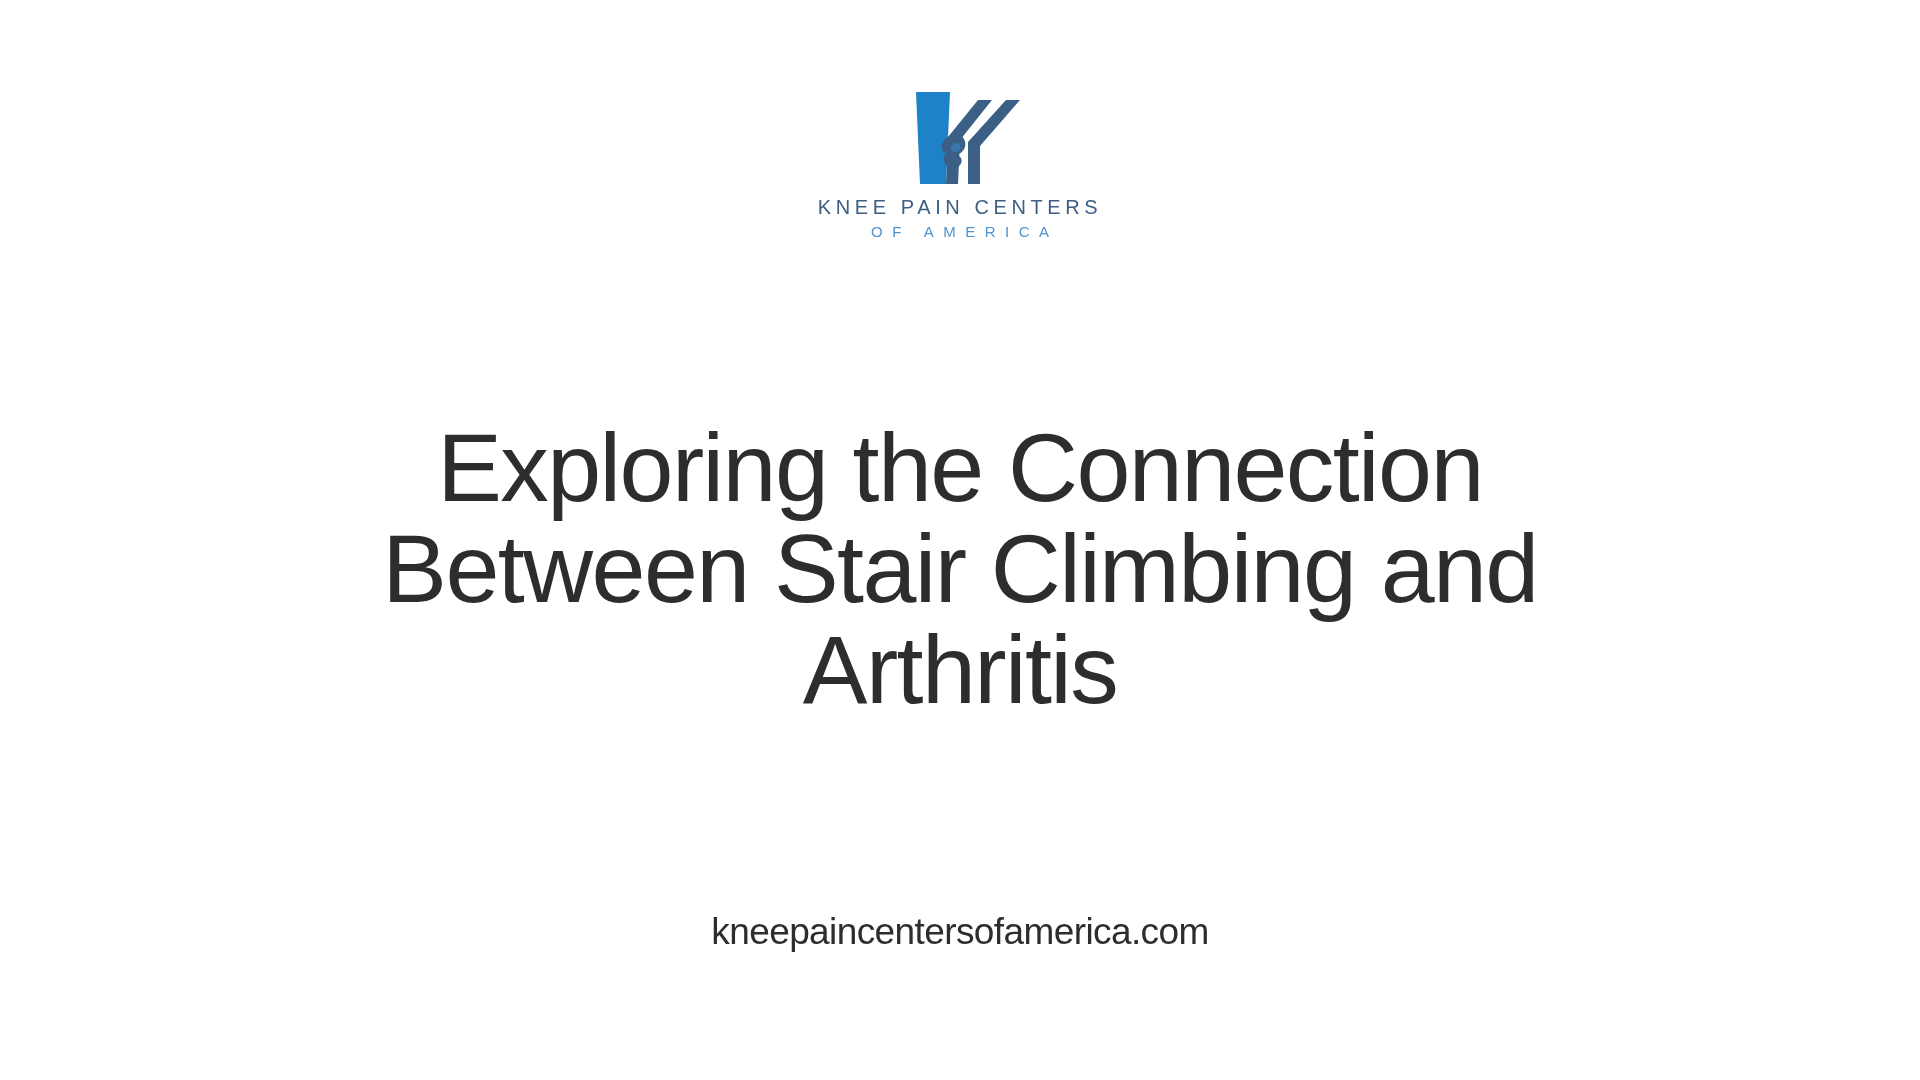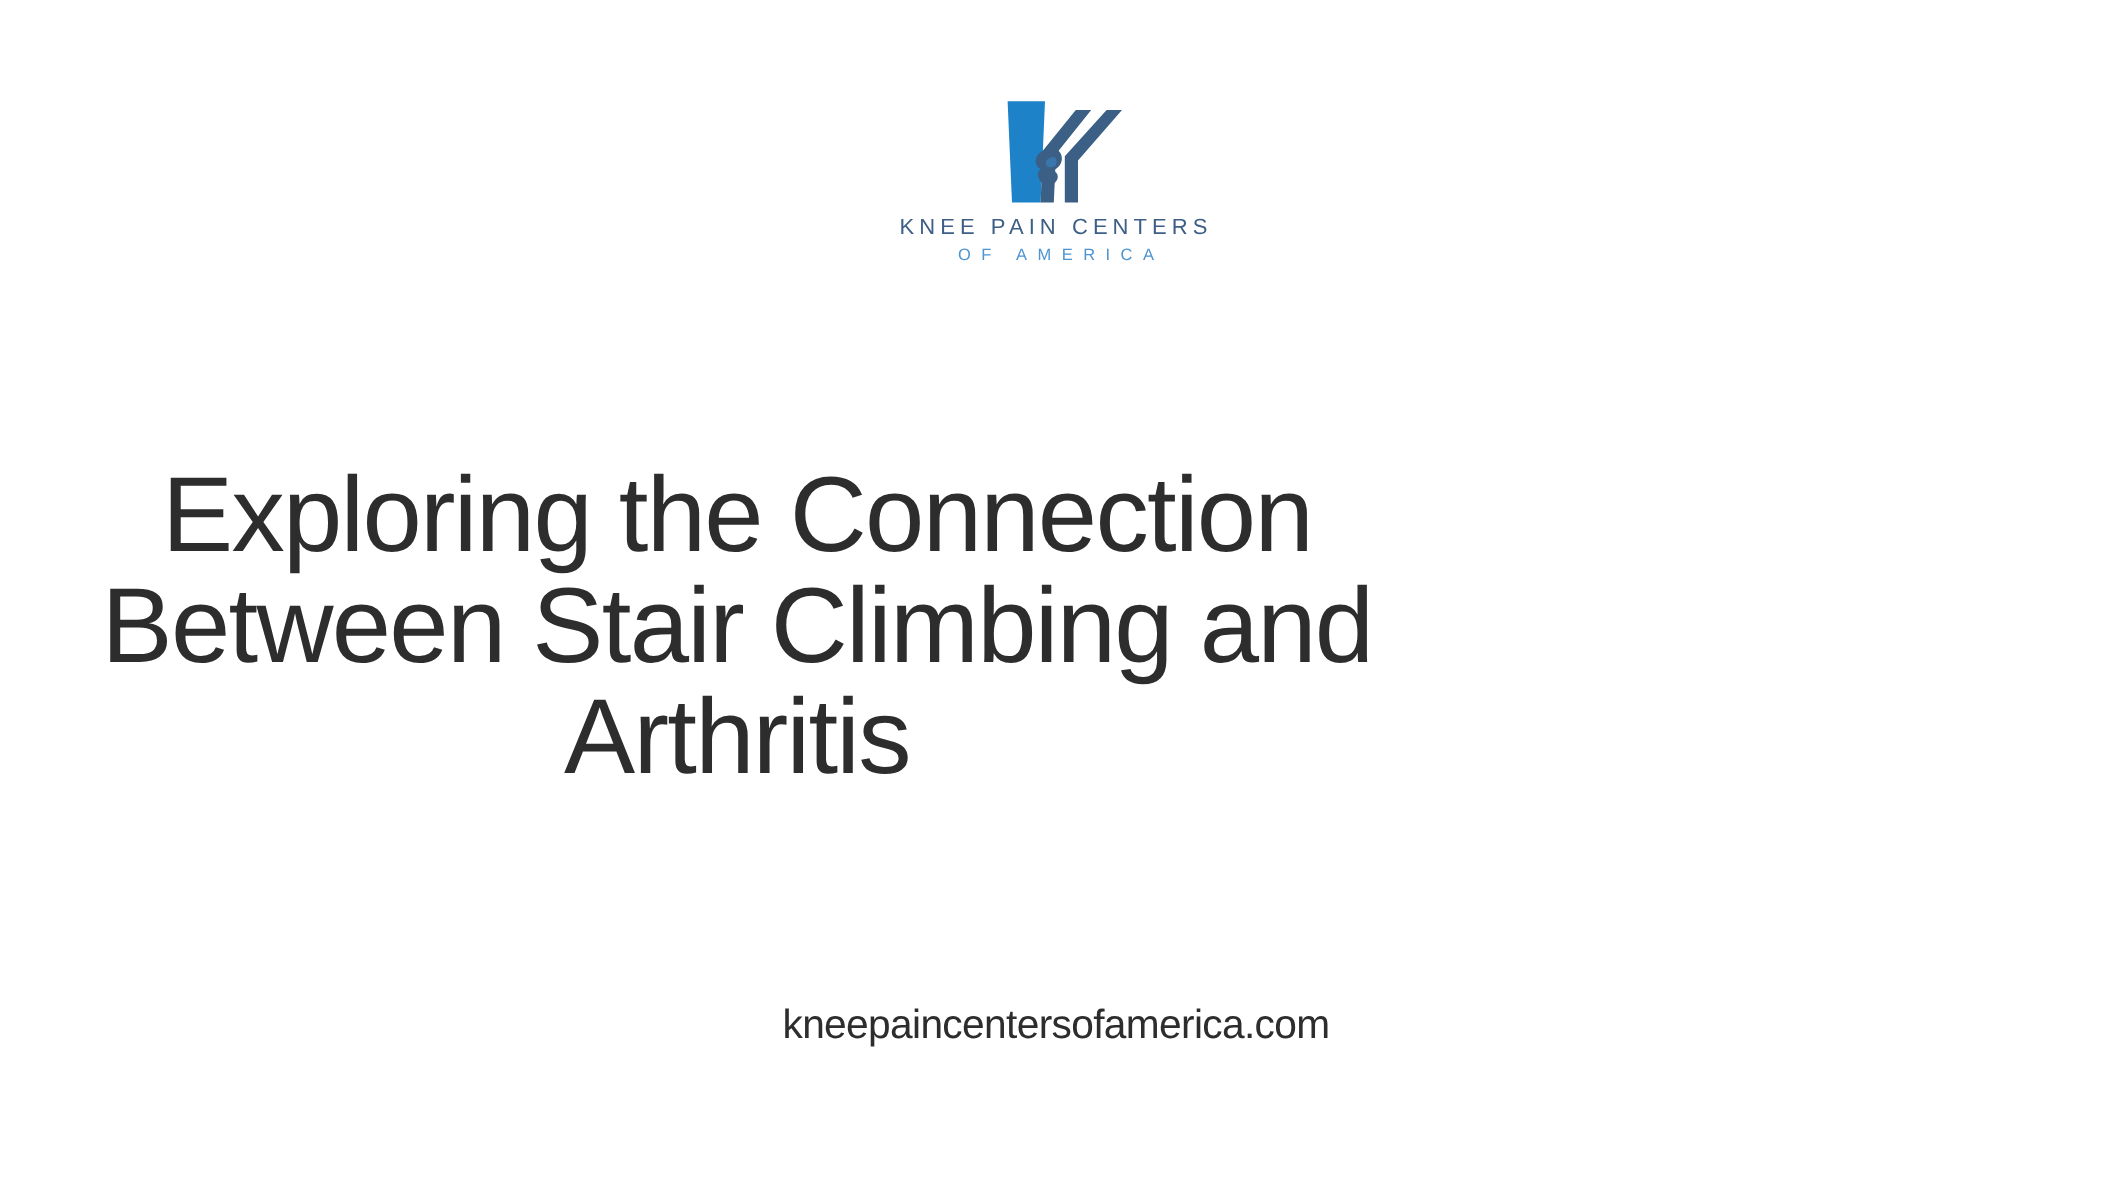--- a/index.html
+++ b/index.html
@@ -65,21 +65,21 @@
     text-indent: 9.5px;
   }
 
   
   .title-wrap {
     position: absolute;
     top: 418px;
     left: 0;
     width: 1920px;
     display: flex;
-    justify-content: flex-start;
+    justify-content: center;
   }
 
   .title {
     font-family: "Liberation Sans", sans-serif;
     font-size: 97px;
     font-weight: 500;
     line-height: 1.04;
     letter-spacing: -1.6px;
     color: #2d2d2d;
     text-align: center;

